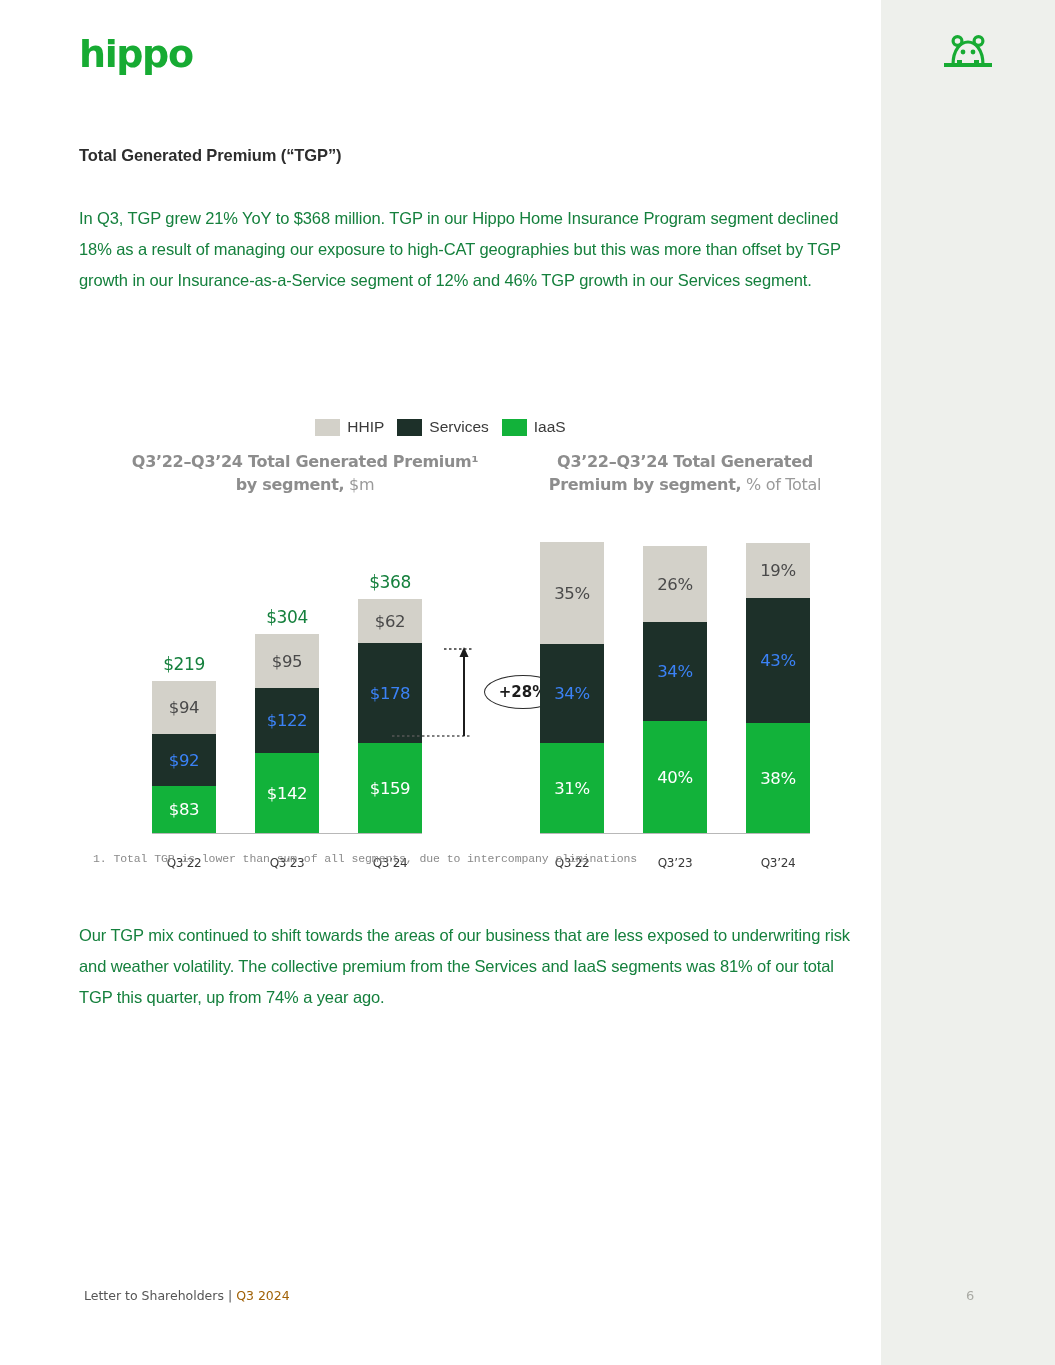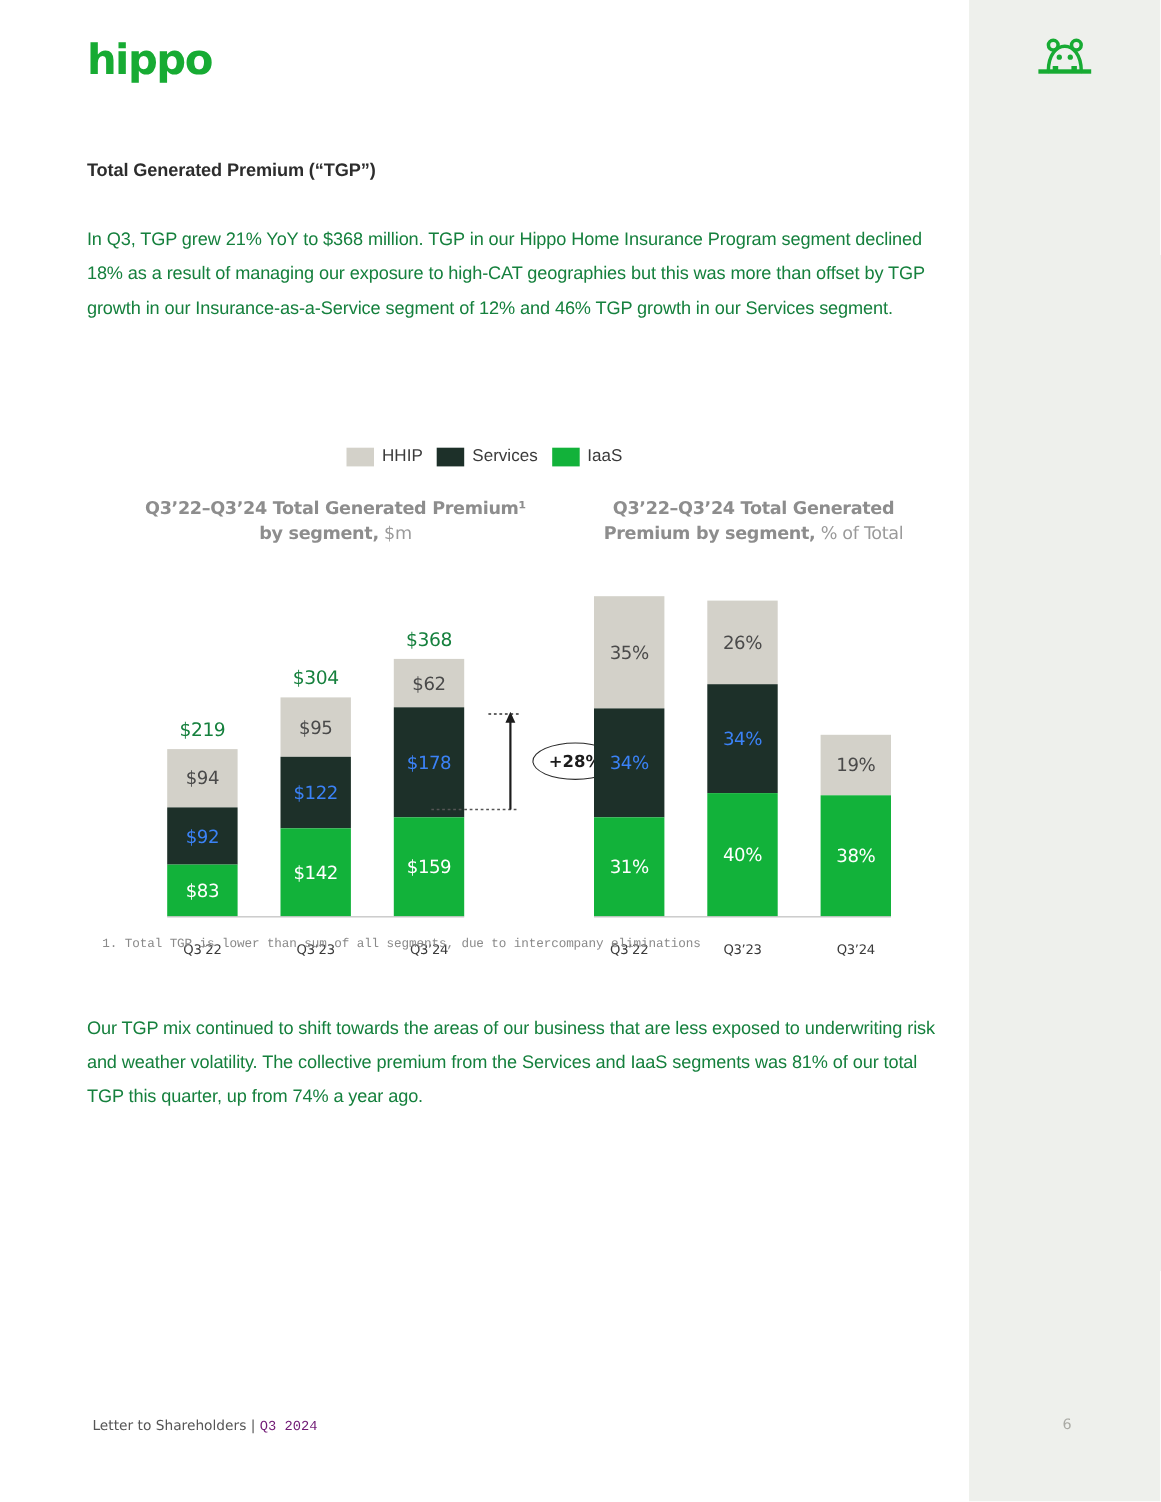--- a/index.html
+++ b/index.html
@@ -56,21 +56,21 @@
     position: absolute; left: 0; top: 398px;
     width: 881px; height: 480px;
   }
 
   
   #legend {
     position: absolute; left: 0; top: 8px; width: 881px;
     display: flex; justify-content: center; align-items: center;
     gap: 13px;
   }
-  .legend-item { display: flex; align-items: center; gap: 7px; }
+  .legend-item { display: flex; align-items: center; gap: 7px; margin-top: 12px; }
   .legend-swatch { width: 25px; height: 17px; display: block; }
   .legend-label {
     font-size: 15.5px; color: #3a3a3a;
     font-family: "Liberation Sans", sans-serif;
   }
 
   
   .chart-title {
     position: absolute; top: 52px;
     text-align: center;
@@ -153,21 +153,21 @@
     font-family: Liberation Mono, monospace;
     letter-spacing: -0.1px;
   }
 
   
   #footer-left {
     position: absolute; left: 84px; top: 1288px;
     font-size: 12.5px; color: #555555;
     font-family: "DejaVu Sans", sans-serif;
   }
-  #footer-left .accent { color: #701a75; font-family: Liberation Mono, monospace; }
+  #footer-left .accent { color: #a16207; }
   #page-number {
     position: absolute; left: 966px; top: 1288px;
     font-size: 13px; color: #a9aaa4;
     font-family: "DejaVu Sans", sans-serif;
   }
 </style>
 </head>
 <body>
 
 <div id="page">
@@ -283,20 +283,21 @@
           <div class="bar-stack">
             <div class="seg seg-hhip" style="height:76px">26%</div>
             <div class="seg seg-services" style="height:99px">34%</div>
             <div class="seg seg-iaas" style="height:112px">40%</div>
           </div>
         </div>
 
         <div class="bar-col">
           <div class="bar-stack">
             <div class="seg seg-hhip" style="height:55px">19%</div>
+            <div class="seg seg-services" style="height:125px">43%</div>
             <div class="seg seg-iaas" style="height:110px">38%</div>
           </div>
         </div>
 
       </div>
 
       <div class="axis-line"></div>
       <div class="x-labels">
         <div class="x-label">Q3’22</div>
         <div class="x-label">Q3’23</div>

